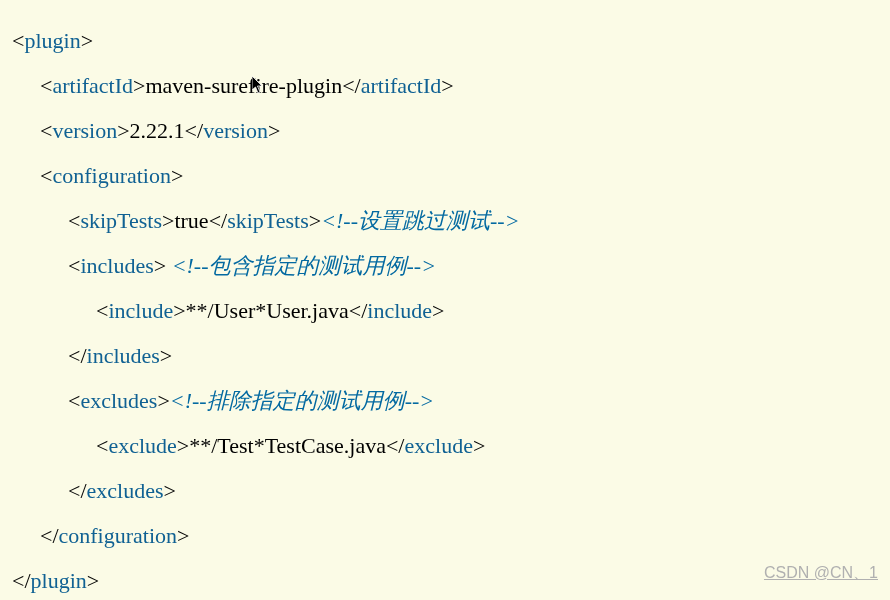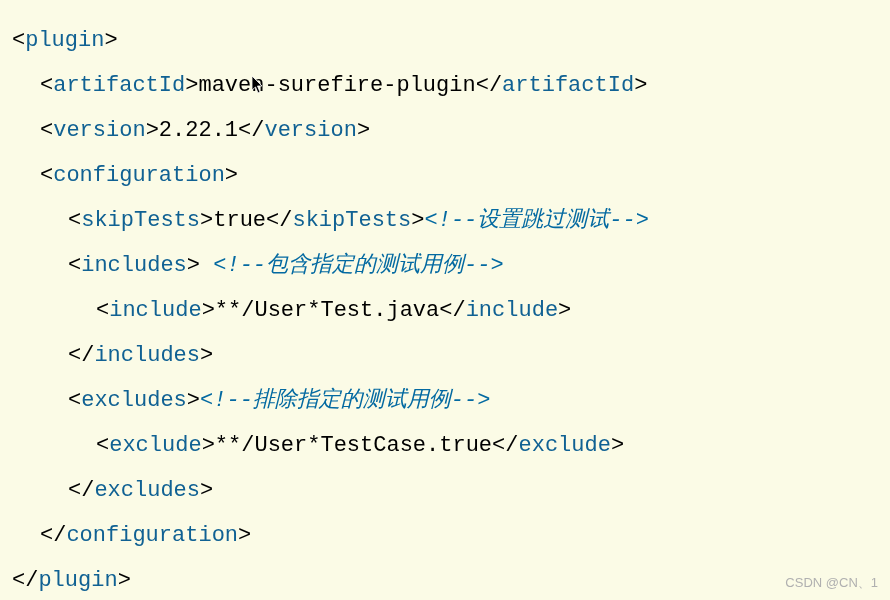--- a/index.html
+++ b/index.html
@@ -10,36 +10,38 @@
       font-family: "Courier New", Consolas, monospace;
       font-size: 22px;
       padding: 18px 12px;
       color: #000;
       position: relative;
       overflow: hidden;
     }
     .line {
       line-height: 45px;
       white-space: pre;
+      font-family: Liberation Serif, serif;
     }
     .i1 { padding-left: 28px; }
     .i2 { padding-left: 56px; }
     .i3 { padding-left: 84px; }
     .punct { color: #000; }
     .tag { color: #106193; }
     .text { color: #000; }
     .comment { color: #0369a1; font-style: italic; }
     .watermark {
       position: absolute;
-      bottom: 8px;
+      bottom: 16px;
       right: 12px;
-      font-size: 13px;
+      font-size: 16px;
       font-family: sans-serif;
       color: #b0b0b0;
       font-style: normal;
+      text-decoration: underline;
     }
     .cursor {
       position: absolute;
       left: 252px;
       top: 76px;
       width: 12px;
       height: 18px;
       pointer-events: none;
     }
   </style>
@@ -51,27 +53,27 @@
 <div class="line i1"><span class="punct">&lt;</span><span class="tag">artifactId</span><span class="punct">&gt;</span><span class="text">maven-surefire-plugin</span><span class="punct">&lt;/</span><span class="tag">artifactId</span><span class="punct">&gt;</span></div>
 
 <div class="line i1"><span class="punct">&lt;</span><span class="tag">version</span><span class="punct">&gt;</span><span class="text">2.22.1</span><span class="punct">&lt;/</span><span class="tag">version</span><span class="punct">&gt;</span></div>
 
 <div class="line i1"><span class="punct">&lt;</span><span class="tag">configuration</span><span class="punct">&gt;</span></div>
 
 <div class="line i2"><span class="punct">&lt;</span><span class="tag">skipTests</span><span class="punct">&gt;</span><span class="text">true</span><span class="punct">&lt;/</span><span class="tag">skipTests</span><span class="punct">&gt;</span><span class="comment">&lt;!--设置跳过测试--&gt;</span></div>
 
 <div class="line i2"><span class="punct">&lt;</span><span class="tag">includes</span><span class="punct">&gt;</span><span class="comment"> &lt;!--包含指定的测试用例--&gt;</span></div>
 
-<div class="line i3"><span class="punct">&lt;</span><span class="tag">include</span><span class="punct">&gt;</span><span class="text">**/User*Test.java</span><span class="punct">&lt;/</span><span class="tag">include</span><span class="punct">&gt;</span></div>
+<div class="line i3"><span class="punct">&lt;</span><span class="tag">include</span><span class="punct">&gt;</span><span class="text">**/User*User.java</span><span class="punct">&lt;/</span><span class="tag">include</span><span class="punct">&gt;</span></div>
 
 <div class="line i2"><span class="punct">&lt;/</span><span class="tag">includes</span><span class="punct">&gt;</span></div>
 
 <div class="line i2"><span class="punct">&lt;</span><span class="tag">excludes</span><span class="punct">&gt;</span><span class="comment">&lt;!--排除指定的测试用例--&gt;</span></div>
 
-<div class="line i3"><span class="punct">&lt;</span><span class="tag">exclude</span><span class="punct">&gt;</span><span class="text">**/User*TestCase.true</span><span class="punct">&lt;/</span><span class="tag">exclude</span><span class="punct">&gt;</span></div>
+<div class="line i3"><span class="punct">&lt;</span><span class="tag">exclude</span><span class="punct">&gt;</span><span class="text">**/Test*TestCase.java</span><span class="punct">&lt;/</span><span class="tag">exclude</span><span class="punct">&gt;</span></div>
 
 <div class="line i2"><span class="punct">&lt;/</span><span class="tag">excludes</span><span class="punct">&gt;</span></div>
 
 <div class="line i1"><span class="punct">&lt;/</span><span class="tag">configuration</span><span class="punct">&gt;</span></div>
 
 <div class="line"><span class="punct">&lt;/</span><span class="tag">plugin</span><span class="punct">&gt;</span></div>
 
 <svg class="cursor" viewBox="0 0 12 18">
     <path d="M0 0 L0 14 L3.5 11 L6 17 L8 16 L5.5 10 L10 10 Z" fill="#000" stroke="#fff" stroke-width="0.8"></path>
   </svg>

